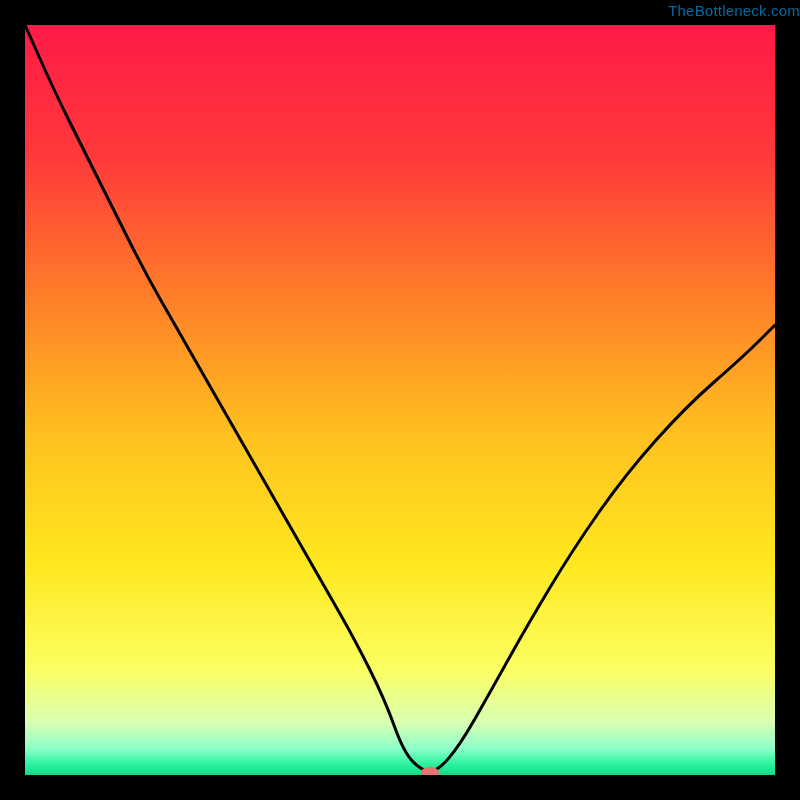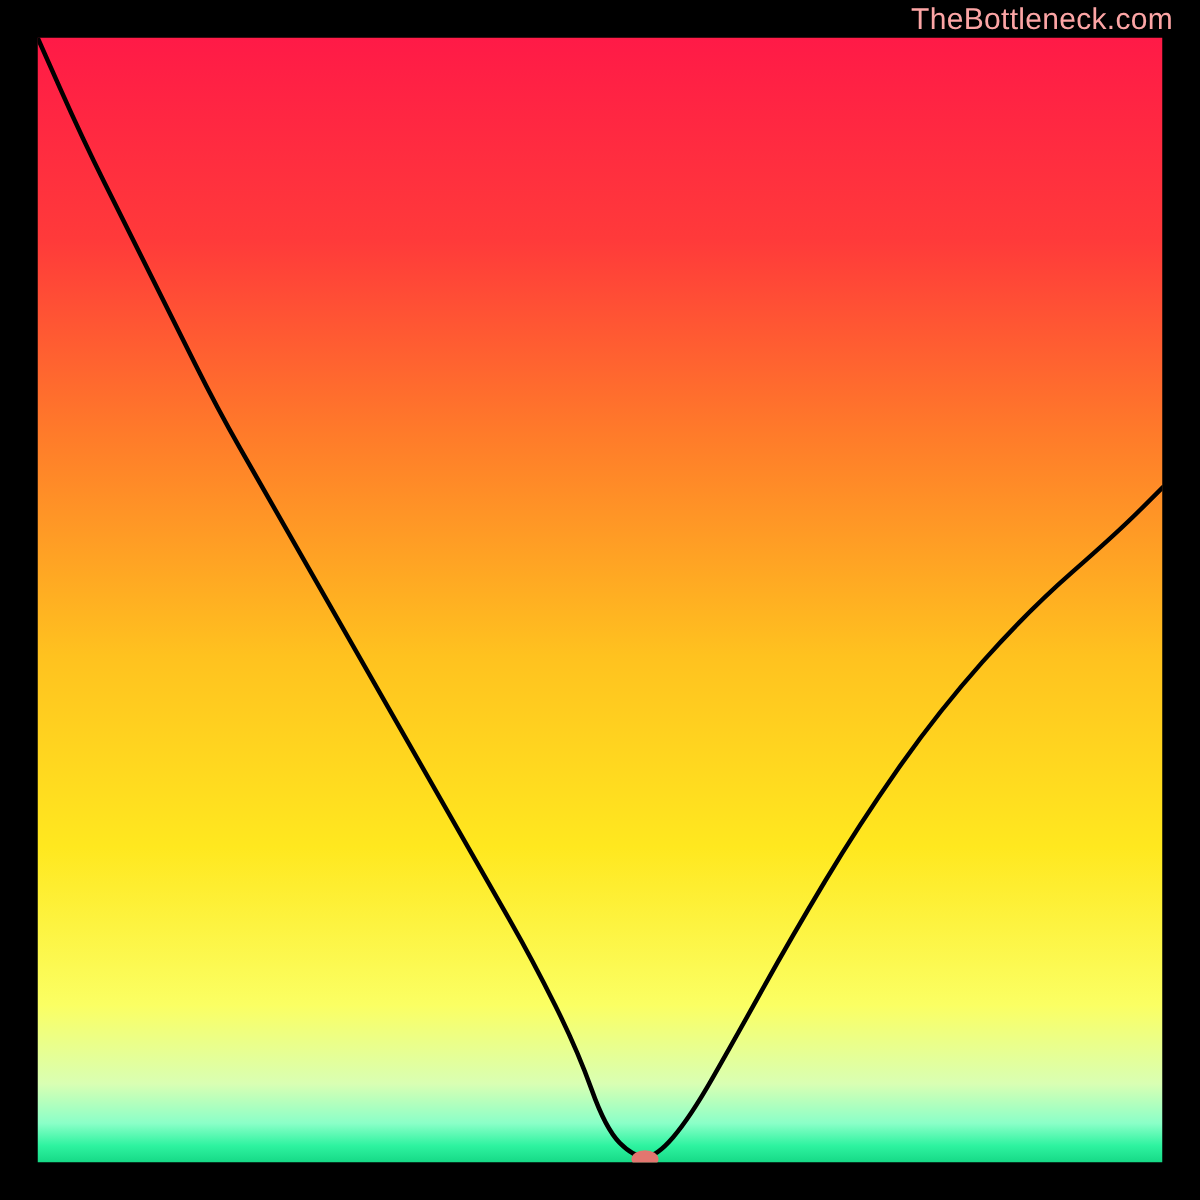--- a/index.html
+++ b/index.html
@@ -13,23 +13,23 @@
   }
   .frame {
     position: relative;
     width: 800px;
     height: 800px;
     background: #000;
   }
   .watermark {
     position: absolute;
     top: 2px;
-    right: 18px;
-    color: #fca5a5;
-    font-size: 20px;
+    right: 0;
+    color: #0369a1;
+    font-size: 15px;
     font-weight: 500;
     letter-spacing: 0.2px;
     z-index: 10;
   }
   .plot {
     position: absolute;
     left: 25px;
     top: 25px;
     width: 750px;
     height: 750px;

